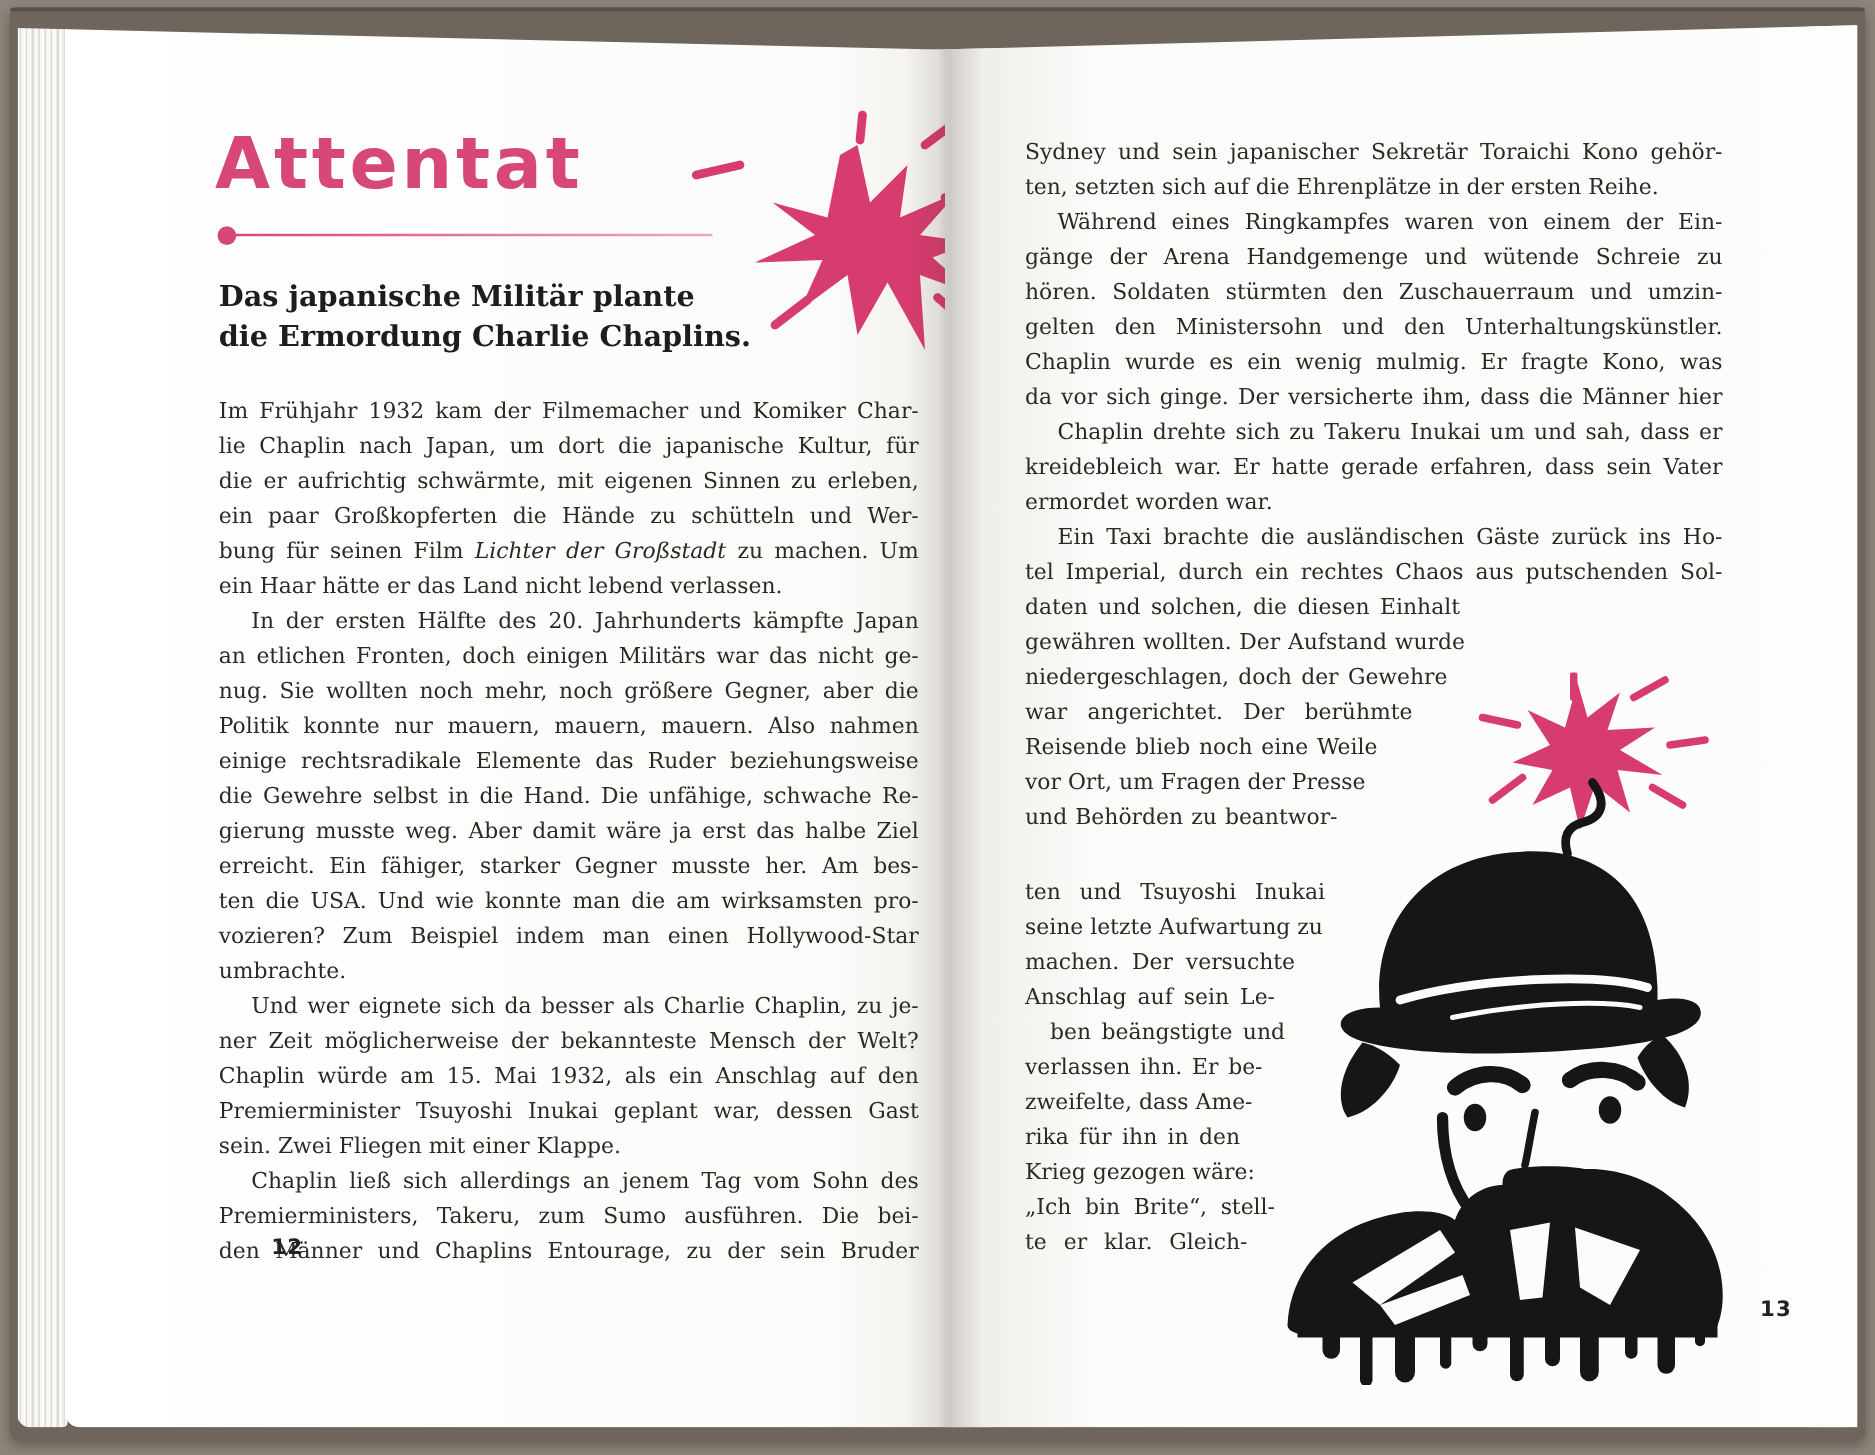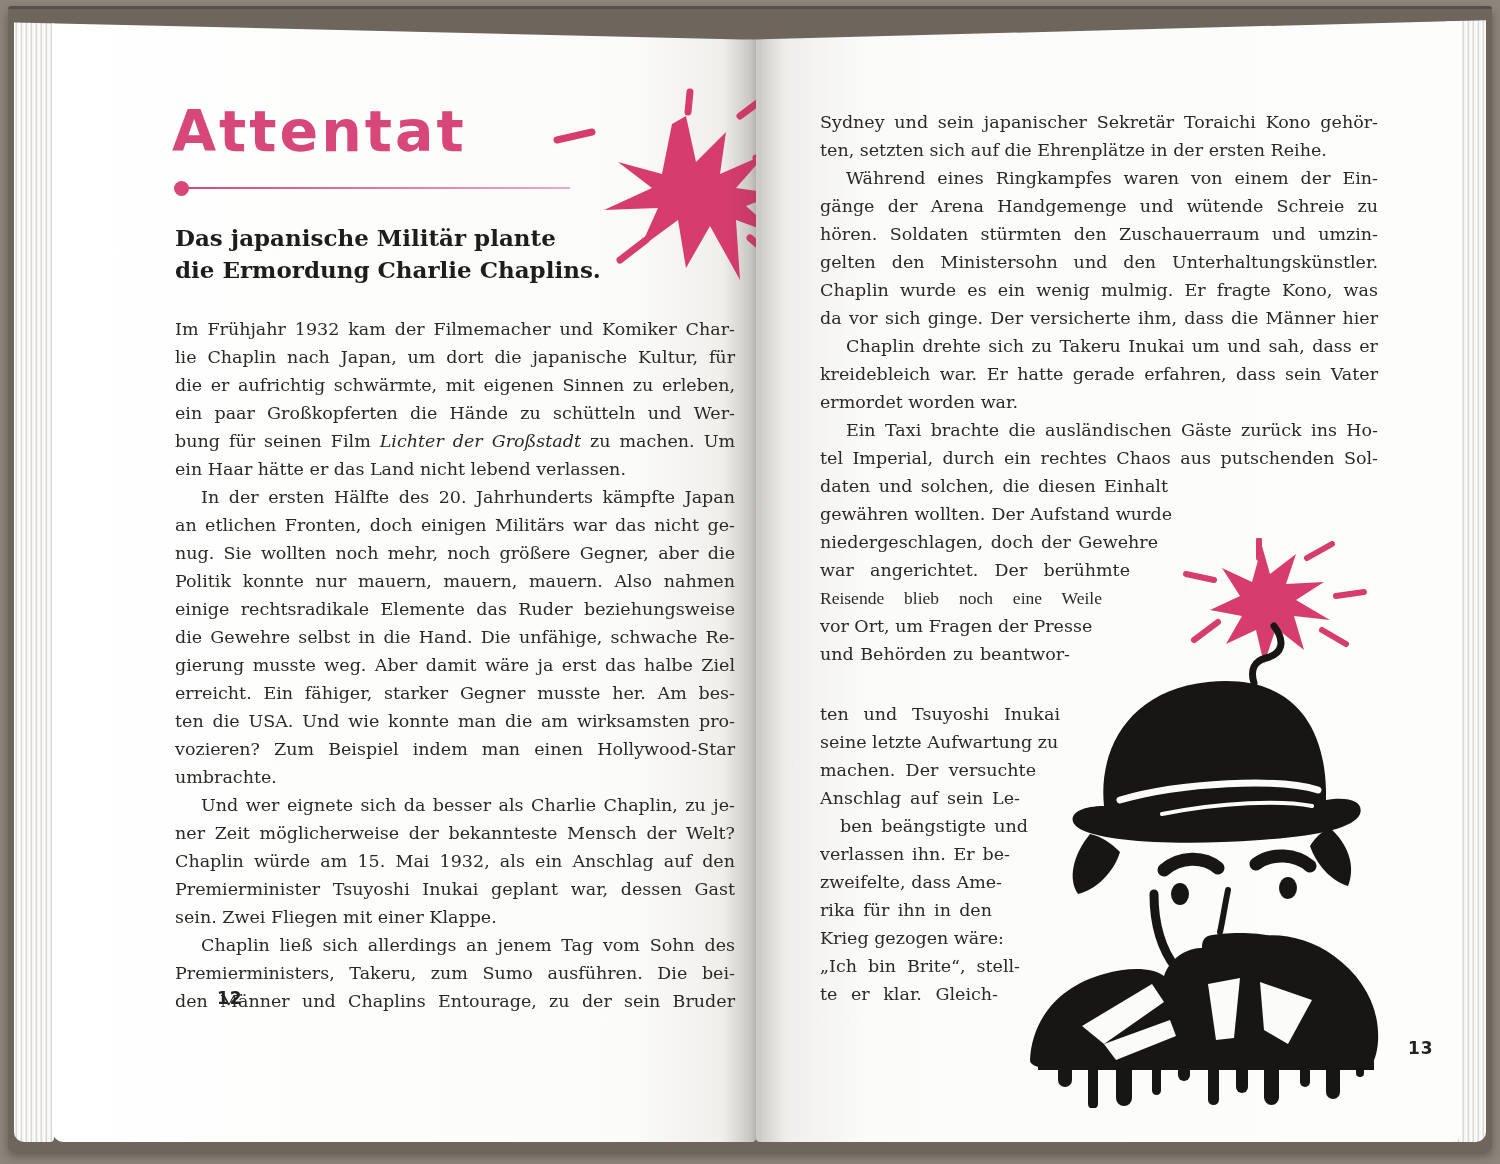--- a/index.html
+++ b/index.html
@@ -7,21 +7,21 @@
          font-family:"DejaVu Serif",serif;}
   .book{position:absolute;left:8px;top:6px;right:8px;bottom:12px;background:#6e665d;
         border-radius:6px;box-shadow:0 4px 10px rgba(40,35,30,.45);}
   .book-topline{position:absolute;left:0;right:0;top:0;height:3px;background:#55504a;border-radius:6px 6px 0 0;}
   .pages-clip{position:absolute;left:6px;top:4px;right:6px;bottom:10px;
         clip-path:polygon(0 1.1%,49.4% 2.6%,50.6% 2.6%,100% 0.9%,100% 100%,0 100%);}
   .edge-stack{position:absolute;top:0;bottom:0;width:40px;
         background:repeating-linear-gradient(90deg,#ffffff 0 1px,#eceae7 1px 2px,#dbd9d5 2px 3px,#f8f7f5 3px 5px);}
   .edge-stack.left{left:0;border-radius:0 0 4px 10px;}
   .edge-stack.right{right:0;border-radius:0 0 10px 4px;}
-  .page{position:absolute;top:0;bottom:0;}
+  .page{position:absolute;top:0;bottom:0;padding-left:42px;}
   .page-left{left:38px;width:704px;border-radius:0 0 4px 12px;
         background:linear-gradient(to right,#ffffff 0,#fbfbf9 82%,#f1efec 95%,#dcdad6 99%,#cfccc8 100%);}
   .page-right{left:742px;width:706px;border-radius:0 0 12px 4px;
         background:linear-gradient(to left,#fdfdfc 0,#fbfbf9 84%,#f0eeeb 96%,#dedcd8 99.4%,#efeeec 100%);}
   .spine-shadow{position:absolute;left:710px;width:64px;top:0;bottom:0;pointer-events:none;
         background:linear-gradient(to right,rgba(60,50,40,0) 0,rgba(60,50,40,.10) 42%,rgba(60,50,40,.18) 50%,rgba(60,50,40,.08) 60%,rgba(60,50,40,0) 100%);}
   
   .abs{position:absolute;}
   .chapter-title{left:120px;top:88px;margin:0;font-family:"DejaVu Sans",sans-serif;
         font-weight:700;font-size:57px;letter-spacing:3px;color:#d8477a;}
@@ -139,21 +139,21 @@
               <div class="pline">kreidebleich war. Er hatte gerade erfahren, dass sein Vater</div>
               <div class="pline end">ermordet worden war.</div>
             </div>
             <div>
               <div class="pline ind">Ein Taxi brachte die ausländischen Gäste zurück ins Ho-</div>
               <div class="pline">tel Imperial, durch ein rechtes Chaos aus putschenden Sol-</div>
               <div class="pline" style="width: 348px;">daten und solchen, die diesen Einhalt</div>
               <div class="pline" style="width: 352px;">gewähren wollten. Der Aufstand wurde</div>
               <div class="pline" style="width: 338px;">niedergeschlagen, doch der Gewehre</div>
               <div class="pline" style="width: 310px;">war angerichtet. Der berühmte</div>
-              <div class="pline" style="width: 282px; font-family: Liberation Serif, serif;">Reisende blieb noch eine Weile</div>
+              <div class="pline" style="width: 282px;">Reisende blieb noch eine Weile</div>
               <div class="pline" style="width: 266px;">vor Ort, um Fragen der Presse</div>
               <div class="pline" style="width: 250px;">und Behörden zu beantwor-</div>
               <div class="pline" style="width: 240px; margin-top: 32px;">ten und Tsuyoshi Inukai</div>
               <div class="pline" style="width: 232px;">seine letzte Aufwartung zu</div>
               <div class="pline" style="width: 216px;">machen. Der versuchte</div>
               <div class="pline" style="width: 200px;">Anschlag auf sein Le-</div>
               <div class="pline" style="width: 188px; margin-left: 20px;">ben beängstigte und</div>
               <div class="pline" style="width: 190px;">verlassen ihn. Er be-</div>
               <div class="pline" style="width: 182px;">zweifelte, dass Ame-</div>
               <div class="pline" style="width: 172px;">rika für ihn in den</div>

